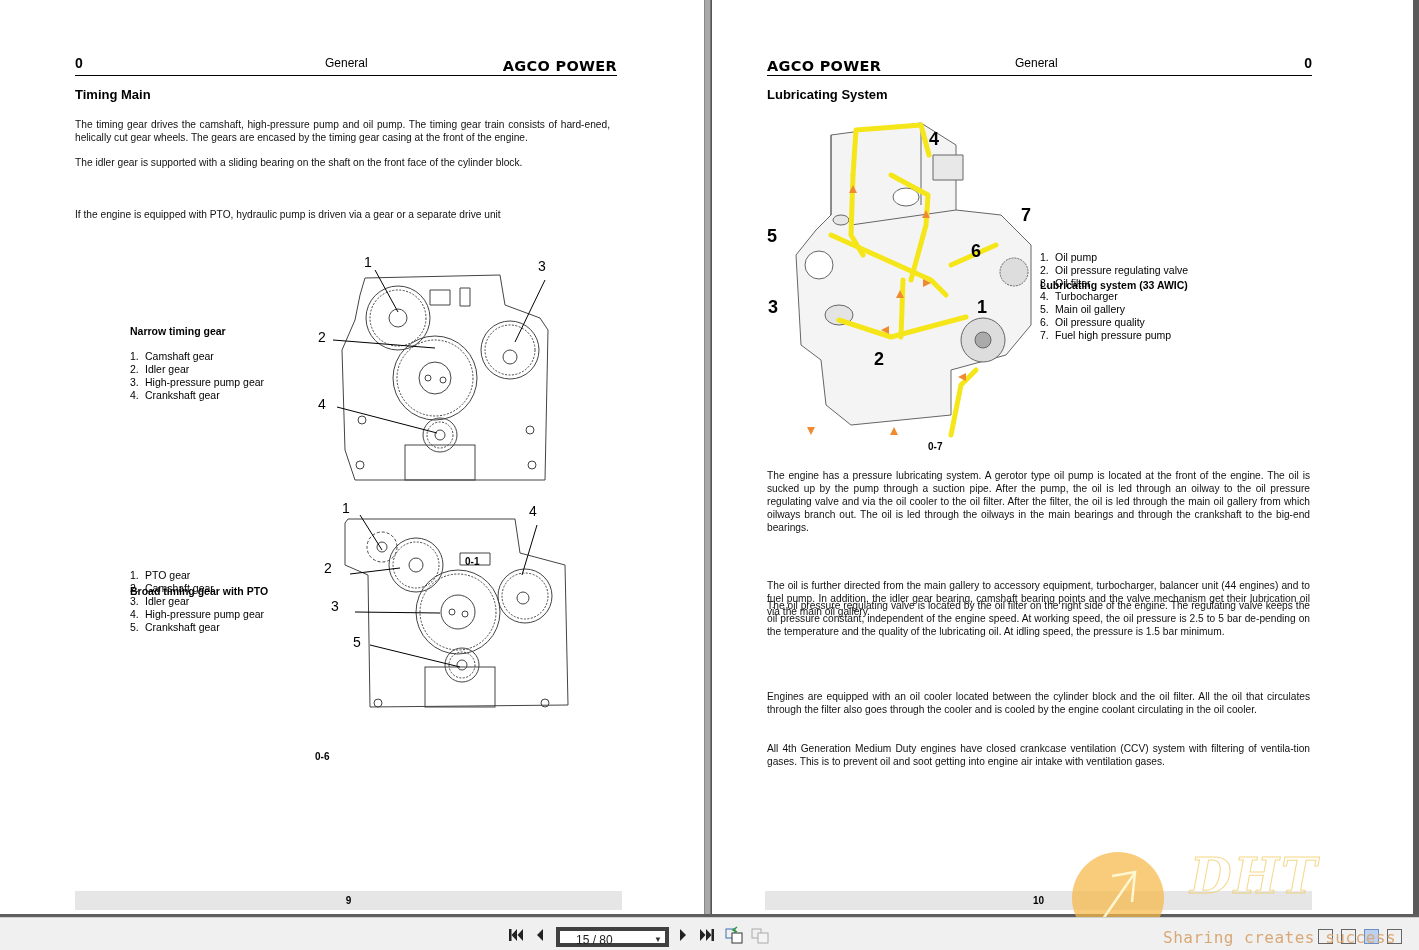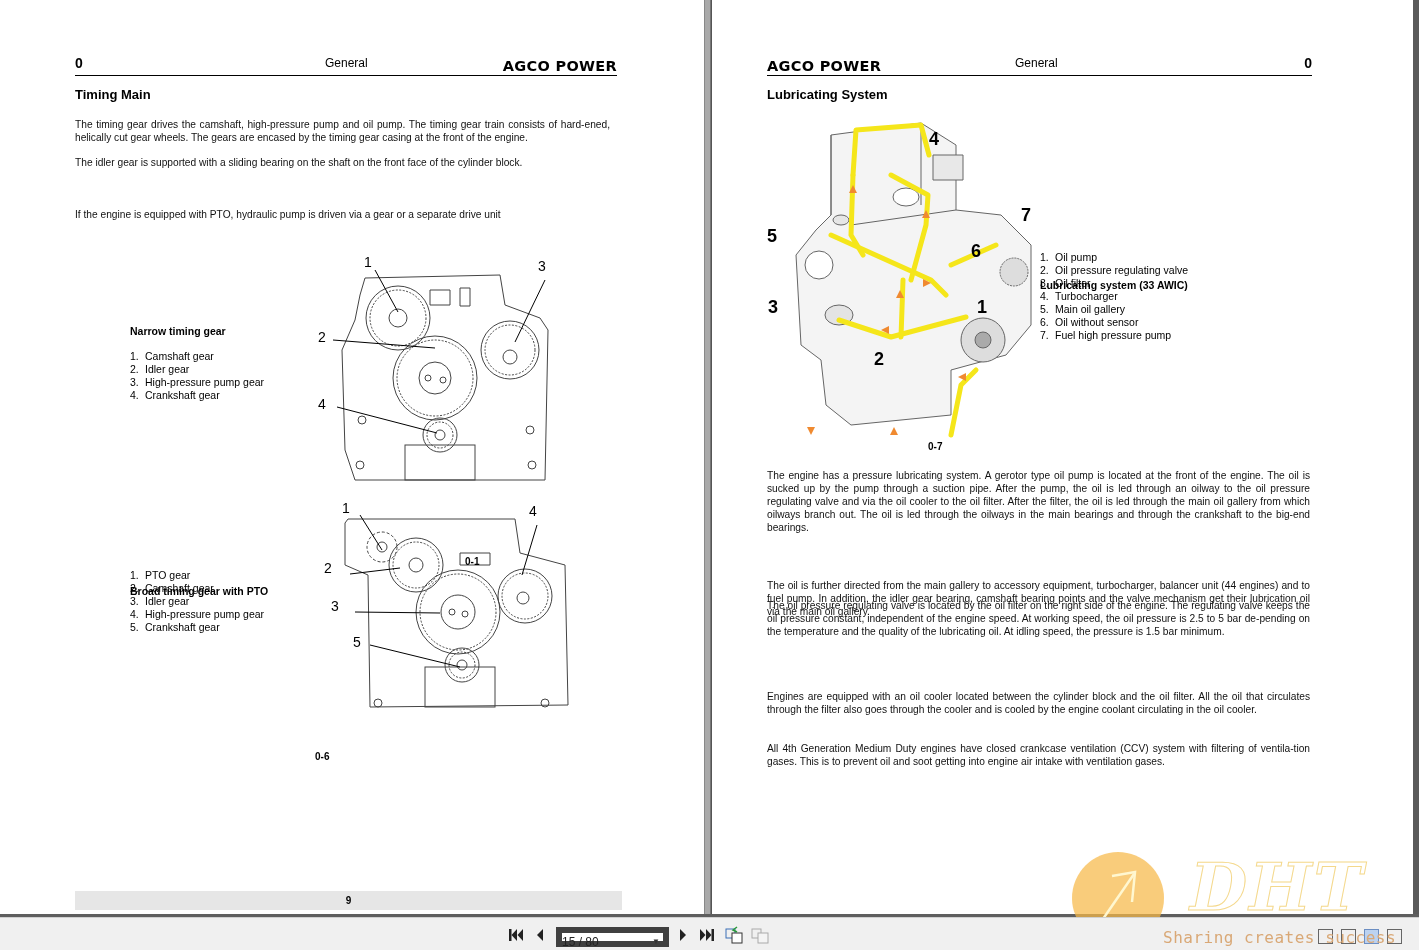--- a/index.html
+++ b/index.html
@@ -23,25 +23,25 @@
   .list li span.n { display: inline-block; width: 15px; }
   .figlabel { position: absolute; font-weight: bold; font-size: 10px; }
   .footer-bar { position: absolute; top: 891px; height: 19px; background: #e6e6e6; text-align: center; font-size: 10px; font-weight: bold; line-height: 19px; }
 
   .fig { position: absolute; }
   .callout { position: absolute; font-size: 14px; }
   .callout.big { font-size: 18px; font-weight: bold; }
 
   #toolbar { position: absolute; left: 0; top: 917px; width: 1419px; height: 33px; background: #f0f0f0; border-top: 1px solid #d0d0d0; }
   .tb-btn { position: absolute; top: 8px; width: 18px; height: 18px; display: flex; align-items: center; justify-content: center; cursor: pointer; }
-  #page-select { position: absolute; left: 556px; top: 9px; width: 113px; height: 20px; background: #fff; border: 6px solid #404040; font-size: 12px; line-height: 18px; padding-left: 0; color: #222; }
+  #page-select { position: absolute; left: 556px; top: 9px; width: 113px; height: 20px; background: #fff; border: 4px solid #404040; font-size: 12px; line-height: 18px; padding-left: 16px; color: #222; }
   #page-select .dd { position: absolute; right: 3px; top: 0; font-size: 8px; color: #333; }
   .watermark-text { position: absolute; left: 1163px; top: 928px; font-family: "DejaVu Sans Mono", monospace; font-size: 16px; color: #d9a876; letter-spacing: 0.5px; }
   .wm-circle { position: absolute; left: 1072px; top: 852px; width: 92px; height: 92px; border-radius: 50%; background: rgba(246, 184, 72, 0.72); }
-  .wm-dht { position: absolute; left: 1190px; top: 848px; font-family: "DejaVu Serif", serif; font-style: italic; font-weight: bold; font-size: 66px; color: transparent; -webkit-text-stroke: 1px rgba(240, 200, 90, 0.7); letter-spacing: 2px; }
+  .wm-dht { position: absolute; left: 1190px; top: 848px; font-family: "DejaVu Serif", serif; font-style: italic; font-weight: bold; font-size: 48px; color: transparent; -webkit-text-stroke: 1px rgba(240, 200, 90, 0.7); letter-spacing: 2px; }
   .view-icons { position: absolute; top: 928px; height: 16px; display: flex; gap: 8px; }
   .view-icons div { width: 15px; height: 15px; border: 1px solid #666; background: transparent; }
   .view-icons div.active { background: #bcd2f0; border-color: #6c8ec2; }
 </style>
 </head>
 <body>
 
 <div id="viewer">
 
   <div id="page-left" class="page">
@@ -214,30 +214,33 @@
     </div>
     <div class="figlabel" style="left:216px;top:441px;">0-7</div>
 
     <div class="list-title" style="left:328px;top:238px;margin-top:41px;">Lubricating system (33 AWIC)</div>
     <ul class="list" style="left:328px;top:251px;">
       <li><span class="n">1.</span><span>Oil pump</span></li>
       <li><span class="n">2.</span><span>Oil pressure regulating valve</span></li>
       <li><span class="n">3.</span><span>Oil filter</span></li>
       <li><span class="n">4.</span><span>Turbocharger</span></li>
       <li><span class="n">5.</span><span>Main oil gallery</span></li>
-      <li><span class="n">6.</span><span>Oil without sensor</span></li>
+      <li><span class="n">6.</span><span>Oil pressure quality</span></li>
       <li><span class="n">7.</span><span>Fuel high pressure pump</span></li>
     </ul>
 
     <div class="para" style="left:55px;top:469px;width:543px;">The engine has a pressure lubricating system. A gerotor type oil pump is located at the front of the engine. The oil is sucked up by the pump through a suction pipe. After the pump, the oil is led through an oilway to the oil pressure regulating valve and via the oil cooler to the oil filter. After the filter, the oil is led through the main oil gallery from which oilways branch out. The oil is led through the oilways in the main bearings and through the crankshaft to the big-end bearings.</div>
     <div class="para" style="left:55px;top:579px;width:543px;">The oil is further directed from the main gallery to accessory equipment, turbocharger, balancer unit (44 engines) and to fuel pump. In addition, the idler gear bearing, camshaft bearing points and the valve mechanism get their lubrication oil via the main oil gallery.</div>
     <div class="para" style="left:55px;top:599px;width:543px;">The oil pressure regulating valve is located by the oil filter on the right side of the engine. The regulating valve keeps the oil pressure constant, independent of the engine speed. At working speed, the oil pressure is 2.5 to 5 bar de-pending on the temperature and the quality of the lubricating oil. At idling speed, the pressure is 1.5 bar minimum.</div>
     <div class="para" style="left:55px;top:690px;width:543px;">Engines are equipped with an oil cooler located between the cylinder block and the oil filter. All the oil that circulates through the filter also goes through the cooler and is cooled by the engine coolant circulating in the oil cooler.</div>
     <div class="para" style="left:55px;top:742px;width:543px;">All 4th Generation Medium Duty engines have closed crankcase ventilation (CCV) system with filtering of ventila-tion gases. This is to prevent oil and soot getting into engine air intake with ventilation gases.</div>
 
+    <div class="footer-bar" style="left:53px;width:547px;">
+      <span>10</span>
+    </div>
   </div>
 
   <div class="rightedge"></div>
   <div class="bottomedge"></div>
 </div>
 
 <div class="wm-circle">
   <svg width="92" height="92" viewBox="0 0 92 92">
     <path d="M22,80 L62,22" stroke="#fff7d0" stroke-width="2.5" fill="none"></path>
     <path d="M40,24 L63,20 L60,50" stroke="#fff7d0" stroke-width="2.5" fill="none"></path>

